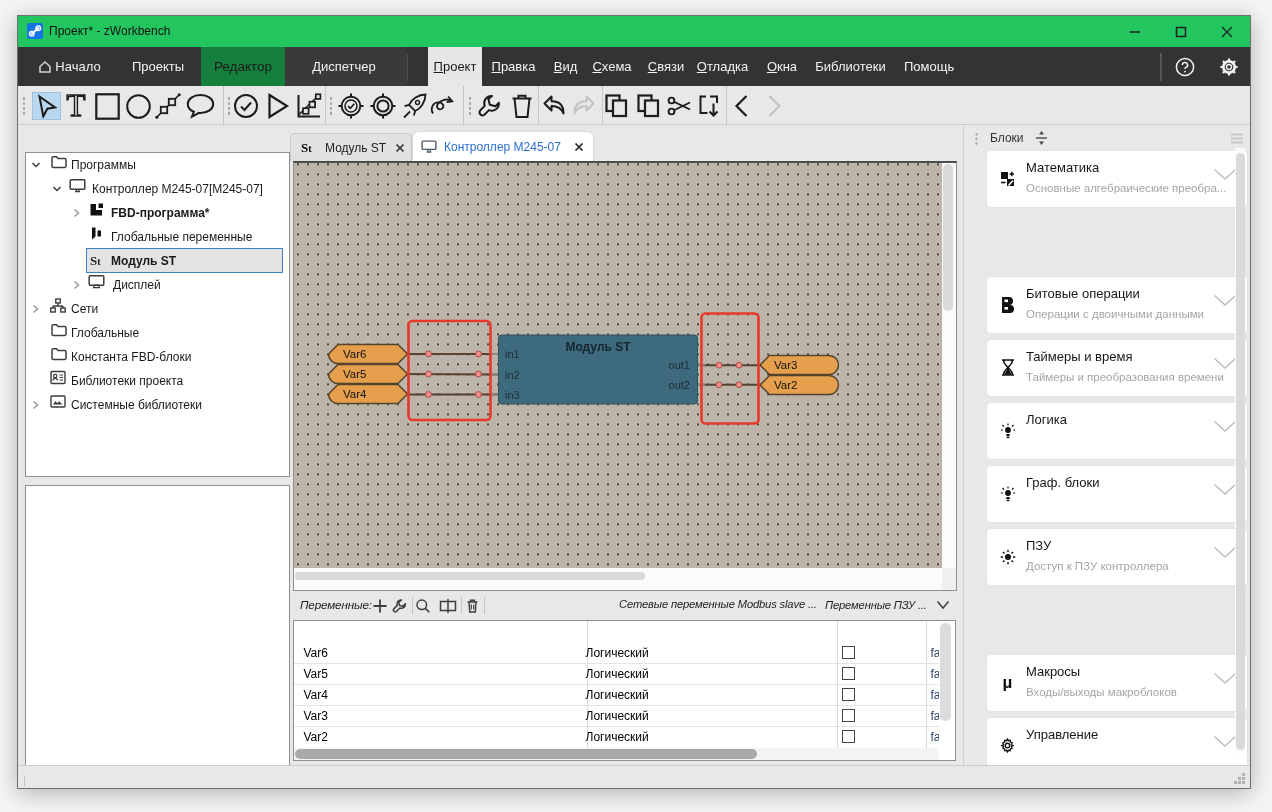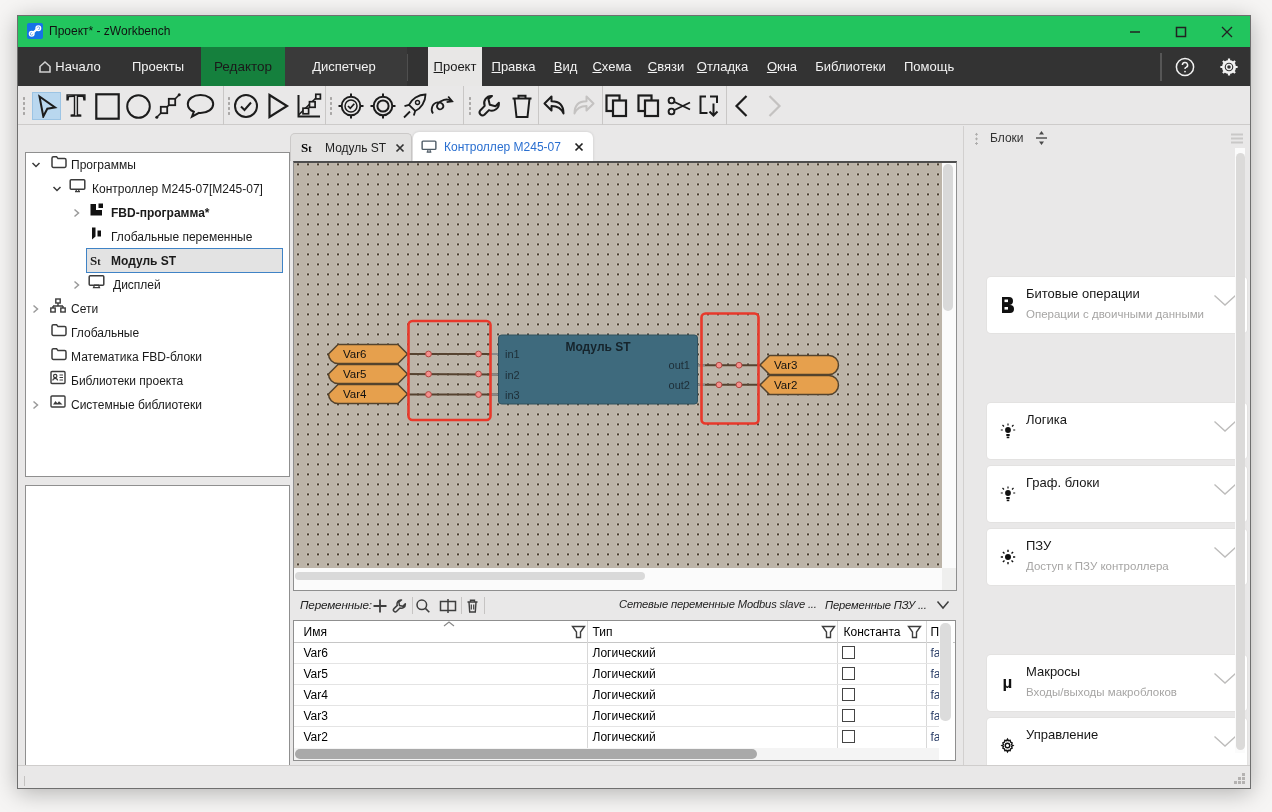--- a/index.html
+++ b/index.html
@@ -32,21 +32,21 @@
 .tabbar { position:absolute; left:272px; top:110px; height:35px; }
 .canvasbox { position:absolute; left:274.5px; top:145px; width:664px; height:430px; background:#fff; border:1px solid #8f8f8f; border-top:2px solid #4d4d4d; }
 .canvas { position:absolute; left:0px; top:0px; width:648px; height:405px;
   background-color:#bcb4a8;
   background-image:radial-gradient(circle, #46392b 0 0.7px, #cfc9bd 0.9px 1.35px, rgba(188,180,168,0) 1.9px);
   background-size:10px 10px; background-position:-1px -3.6px; }
 .varbar { position:absolute; left:274px; top:575px; width:664px; height:43px; font-size:11.7px; letter-spacing:-0.15px; color:#222;font-style:italic; }
 .tablebox { position:absolute; left:274.5px; top:604px; width:663px; height:141px; background:#fff; border:1px solid #8f8f8f; font-size:12px; }
 .vrow { position:absolute; left:0; width:645px; height:21px; border-bottom:1px solid #e4e4e4; }
 .vrow .c1 { position:absolute; left:10px; top:3px; }
-.vrow .c2 { position:absolute; left:299px; top:3px; }
+.vrow .c2 { position:absolute; left:292px; top:3px; }
 .vrow .cb { position:absolute; left:548px; top:3px; width:13px; height:13px; border:1.5px solid #444; background:#fff; }
 .vrow .c4 { position:absolute; left:637px; top:3px; color:#2c3f68; }
 
 .rpanel { position:absolute; left:945px; top:110px; width:287px; height:640px; overflow:hidden; border-left:1px solid #d2d0cf; }
 .rhead { position:absolute; left:0; top:0; width:100%; height:25px; font-size:12px; color:#333; }
 .card { position:absolute; left:23px; width:260px; height:56px; background:#fff; border-radius:4px; box-shadow:0 0 0 1px #e3e2e1; }
 .card .ct { position:absolute; left:39px; top:9px; font-size:13px; color:#161616; }
 .card .cs { position:absolute; left:39px; top:31px; font-size:11.5px; color:#a6a5a4; }
 .card .cch { position:absolute; right:10px; top:17px; }
 .card .cic { position:absolute; left:12px; top:19px; width:17px; height:17px; display:flex; align-items:center; justify-content:center; }
@@ -314,21 +314,21 @@
           <rect x="10.8" y="10" width="4.4" height="4" fill="none" stroke="#3c3c3c" stroke-width="1.4"></rect>
         </svg></div>
     <div class="trow" style="left:47px;top:171px">Сети</div>
     <div class="trow" style="left:27px;top:195px"><svg width="16" height="14" viewBox="0 0 16 14">
           <path d="M1 3.2 C1 2.4 1.6 1.8 2.4 1.8 H5.6 L7 3.6 H13.6 C14.4 3.6 15 4.2 15 5 V11 C15 11.8 14.4 12.4 13.6 12.4 H2.4 C1.6 12.4 1 11.8 1 11 Z" fill="none" stroke="#3c3c3c" stroke-width="1.5"></path>
         </svg></div>
     <div class="trow" style="left:47px;top:195px">Глобальные</div>
     <div class="trow" style="left:27px;top:219px"><svg width="16" height="14" viewBox="0 0 16 14">
           <path d="M1 3.2 C1 2.4 1.6 1.8 2.4 1.8 H5.6 L7 3.6 H13.6 C14.4 3.6 15 4.2 15 5 V11 C15 11.8 14.4 12.4 13.6 12.4 H2.4 C1.6 12.4 1 11.8 1 11 Z" fill="none" stroke="#3c3c3c" stroke-width="1.5"></path>
         </svg></div>
-    <div class="trow" style="left:47px;top:219px">Математика FBD-блоки</div>
+    <div class="trow" style="left:47px;top:219px">Константа FBD-блоки</div>
     <div class="trow" style="left:26px;top:243px"><svg width="16" height="15" viewBox="0 0 16 15">
           <rect x="1" y="1.5" width="14" height="12" rx="1" fill="none" stroke="#3c3c3c" stroke-width="1.4"></rect>
           <circle cx="5.2" cy="6" r="1.7" fill="none" stroke="#3c3c3c" stroke-width="1.2"></circle>
           <path d="M2.8 10.5 C3 8.9 4 8.3 5.2 8.3 C6.4 8.3 7.4 8.9 7.6 10.5" fill="none" stroke="#3c3c3c" stroke-width="1.2"></path>
           <path d="M9.5 5 H13 M9.5 7.5 H13 M9.5 10 H13" stroke="#3c3c3c" stroke-width="1.2"></path>
         </svg></div>
     <div class="trow" style="left:47px;top:243px">Библиотеки проекта</div>
     <div class="trow" style="left:7px;top:267px"><svg width="9" height="10" viewBox="0 0 9 10" style="margin-bottom:-1px">
           <path d="M2.5 1.5 L6.5 5 L2.5 8.5" fill="none" stroke="#9a9a9a" stroke-width="1.5"></path>
         </svg></div>
@@ -452,38 +452,20 @@
         <path d="M6.3 6.5 V11.5 M8.7 6.5 V11.5" stroke="#3e3e3e" stroke-width="1.2"></path>
       </svg>
     <div style="position:absolute;left:192px;top:6px;width:1px;height:17px;background:#c6c4c3"></div>
     <span style="position:absolute;left:327px;top:7px;font-size:11.2px">Сетевые переменные Modbus slave ...</span>
     <span style="position:absolute;left:533px;top:8px;font-size:11.2px">Переменные ПЗУ ...</span>
     <svg style="position:absolute;left:644px;top:9px" width="14" height="11" viewBox="0 0 14 11">
         <path d="M1.5 1.5 L7 8 L12.5 1.5" fill="none" stroke="#3e3e3e" stroke-width="1.5"></path>
       </svg>
   </div>
   <div class="tablebox">
-    <div style="position:absolute;left:0;top:0;width:661px;height:22px;border-bottom:1px solid #c6c6c6">
-      <span style="position:absolute;left:10px;top:4px">Имя</span>
-      <svg style="position:absolute;left:149px;top:0px" width="12" height="6" viewBox="0 0 12 6">
-          <path d="M1 5 L6 1 L11 5" fill="none" stroke="#888" stroke-width="1.2"></path>
-        </svg>
-      <svg class="funnel" style="position:absolute;left:277px;top:4px" width="15" height="14" viewBox="0 0 15 14">
-          <path d="M1.5 1.5 H13.5 L9.5 7 V12.5 H5.5 V7 Z" fill="none" stroke="#3e3e3e" stroke-width="1.4"></path>
-        </svg>
-      <span style="position:absolute;left:299px;top:4px">Тип</span>
-      <svg style="position:absolute;left:527px;top:4px" width="15" height="14" viewBox="0 0 15 14">
-          <path d="M1.5 1.5 H13.5 L9.5 7 V12.5 H5.5 V7 Z" fill="none" stroke="#3e3e3e" stroke-width="1.4"></path>
-        </svg>
-      <span style="position:absolute;left:550px;top:4px">Константа</span>
-      <svg style="position:absolute;left:613px;top:4px" width="15" height="14" viewBox="0 0 15 14">
-          <path d="M1.5 1.5 H13.5 L9.5 7 V12.5 H5.5 V7 Z" fill="none" stroke="#3e3e3e" stroke-width="1.4"></path>
-        </svg>
-      <span style="position:absolute;left:637px;top:4px">П</span>
-    </div>
     <div style="position:absolute;left:293.5px;top:0;width:1px;height:127px;background:#d8d8d8"></div>
     <div style="position:absolute;left:543.5px;top:0;width:1px;height:127px;background:#d8d8d8"></div>
     <div style="position:absolute;left:632.5px;top:0;width:1px;height:127px;background:#d8d8d8"></div>
     <div class="vrow" style="top:22px">
         <span class="c1">Var6</span>
         <span class="c2">Логический</span>
         <span class="cb"></span>
         <span class="c4">fa</span>
       </div>
     <div class="vrow" style="top:43px">
@@ -520,30 +502,59 @@
       <div style="position:absolute;left:11px;top:6px;width:3px;height:14px;background-image:radial-gradient(circle,#adacab 1.1px,transparent 1.3px);background-size:3px 4.6px"></div>
       <span style="position:absolute;left:26px;top:5px">Блоки</span>
       <svg style="position:absolute;left:70px;top:4px" width="15" height="16" viewBox="0 0 15 16">
           <path d="M2 8 H13" stroke="#4a4a4a" stroke-width="1.4"></path>
           <path d="M7.5 1 L10 4.5 H5 Z M7.5 15 L10 11.5 H5 Z" fill="#4a4a4a"></path>
         </svg>
       <svg style="position:absolute;left:266px;top:6px" width="14" height="13" viewBox="0 0 14 13">
           <path d="M1 2.5 H13 M1 6.5 H13 M1 10.5 H13" stroke="#c9c8c7" stroke-width="1.8"></path>
         </svg>
     </div>
+    <div class="card" style="top:25px">
+      <div class="cic">
+          <svg width="16" height="16" viewBox="0 0 16 16">
+            <rect x="1" y="1" width="7" height="7" fill="#111"></rect>
+            <path d="M9.5 3 H14 M11.75 0.8 V5.2" stroke="#111" stroke-width="1.6"></path>
+            <path d="M1 11.5 H5.5" stroke="#111" stroke-width="1.6"></path>
+            <rect x="7" y="8" width="7" height="7" fill="#111"></rect>
+            <path d="M8.5 14.5 L13 9.5" stroke="#fff" stroke-width="1.5"></path>
+          </svg>
+        </div>
+      <div class="ct">Математика</div>
+        <div class="cs">Основные алгебраические преобра...</div>
+      <svg class="cch" width="24" height="13" viewBox="0 0 24 13">
+          <path d="M1.5 1.5 L12 11 L22.5 1.5" fill="none" stroke="#bdbcbb" stroke-width="1.4"></path>
+        </svg>
+    </div>
     <div class="card" style="top:151px">
       <div class="cic">
           <svg width="15" height="17" viewBox="0 0 15 17">
             <path d="M2 1 H9 A4 4 0 0 1 9 9 H2 Z M2 9 H10 A4 4 0 0 1 10 17 H2 Z" fill="#111"></path>
             <rect x="4.5" y="3.5" width="3.5" height="2.6" fill="#fff"></rect>
             <rect x="4.5" y="11" width="3.5" height="2.6" fill="#fff"></rect>
           </svg>
         </div>
       <div class="ct">Битовые операции</div>
         <div class="cs">Операции с двоичными данными</div>
+      <svg class="cch" width="24" height="13" viewBox="0 0 24 13">
+          <path d="M1.5 1.5 L12 11 L22.5 1.5" fill="none" stroke="#bdbcbb" stroke-width="1.4"></path>
+        </svg>
+    </div>
+    <div class="card" style="top:214px">
+      <div class="cic">
+          <svg width="14" height="17" viewBox="0 0 14 17">
+            <path d="M1 1 H13 M1 16 H13 M2.5 1 C2.5 5 5.5 6.5 7 8.5 C8.5 6.5 11.5 5 11.5 1 M2.5 16 C2.5 12 5.5 10.5 7 8.5 C8.5 10.5 11.5 12 11.5 16" fill="none" stroke="#111" stroke-width="1.6"></path>
+            <path d="M7 8.5 L3.5 15.5 H10.5 Z" fill="#111"></path>
+          </svg>
+        </div>
+      <div class="ct">Таймеры и время</div>
+        <div class="cs">Таймеры и преобразования времени</div>
       <svg class="cch" width="24" height="13" viewBox="0 0 24 13">
           <path d="M1.5 1.5 L12 11 L22.5 1.5" fill="none" stroke="#bdbcbb" stroke-width="1.4"></path>
         </svg>
     </div>
     <div class="card" style="top:277px">
       <div class="cic">
           <svg width="16" height="16" viewBox="0 0 16 16">
             <circle cx="8" cy="7" r="2.9" fill="#111"></circle>
             <rect x="6.3" y="11" width="3.4" height="2" fill="#111"></rect>
             <rect x="6.7" y="13.6" width="2.6" height="1.6" fill="#111"></rect>

